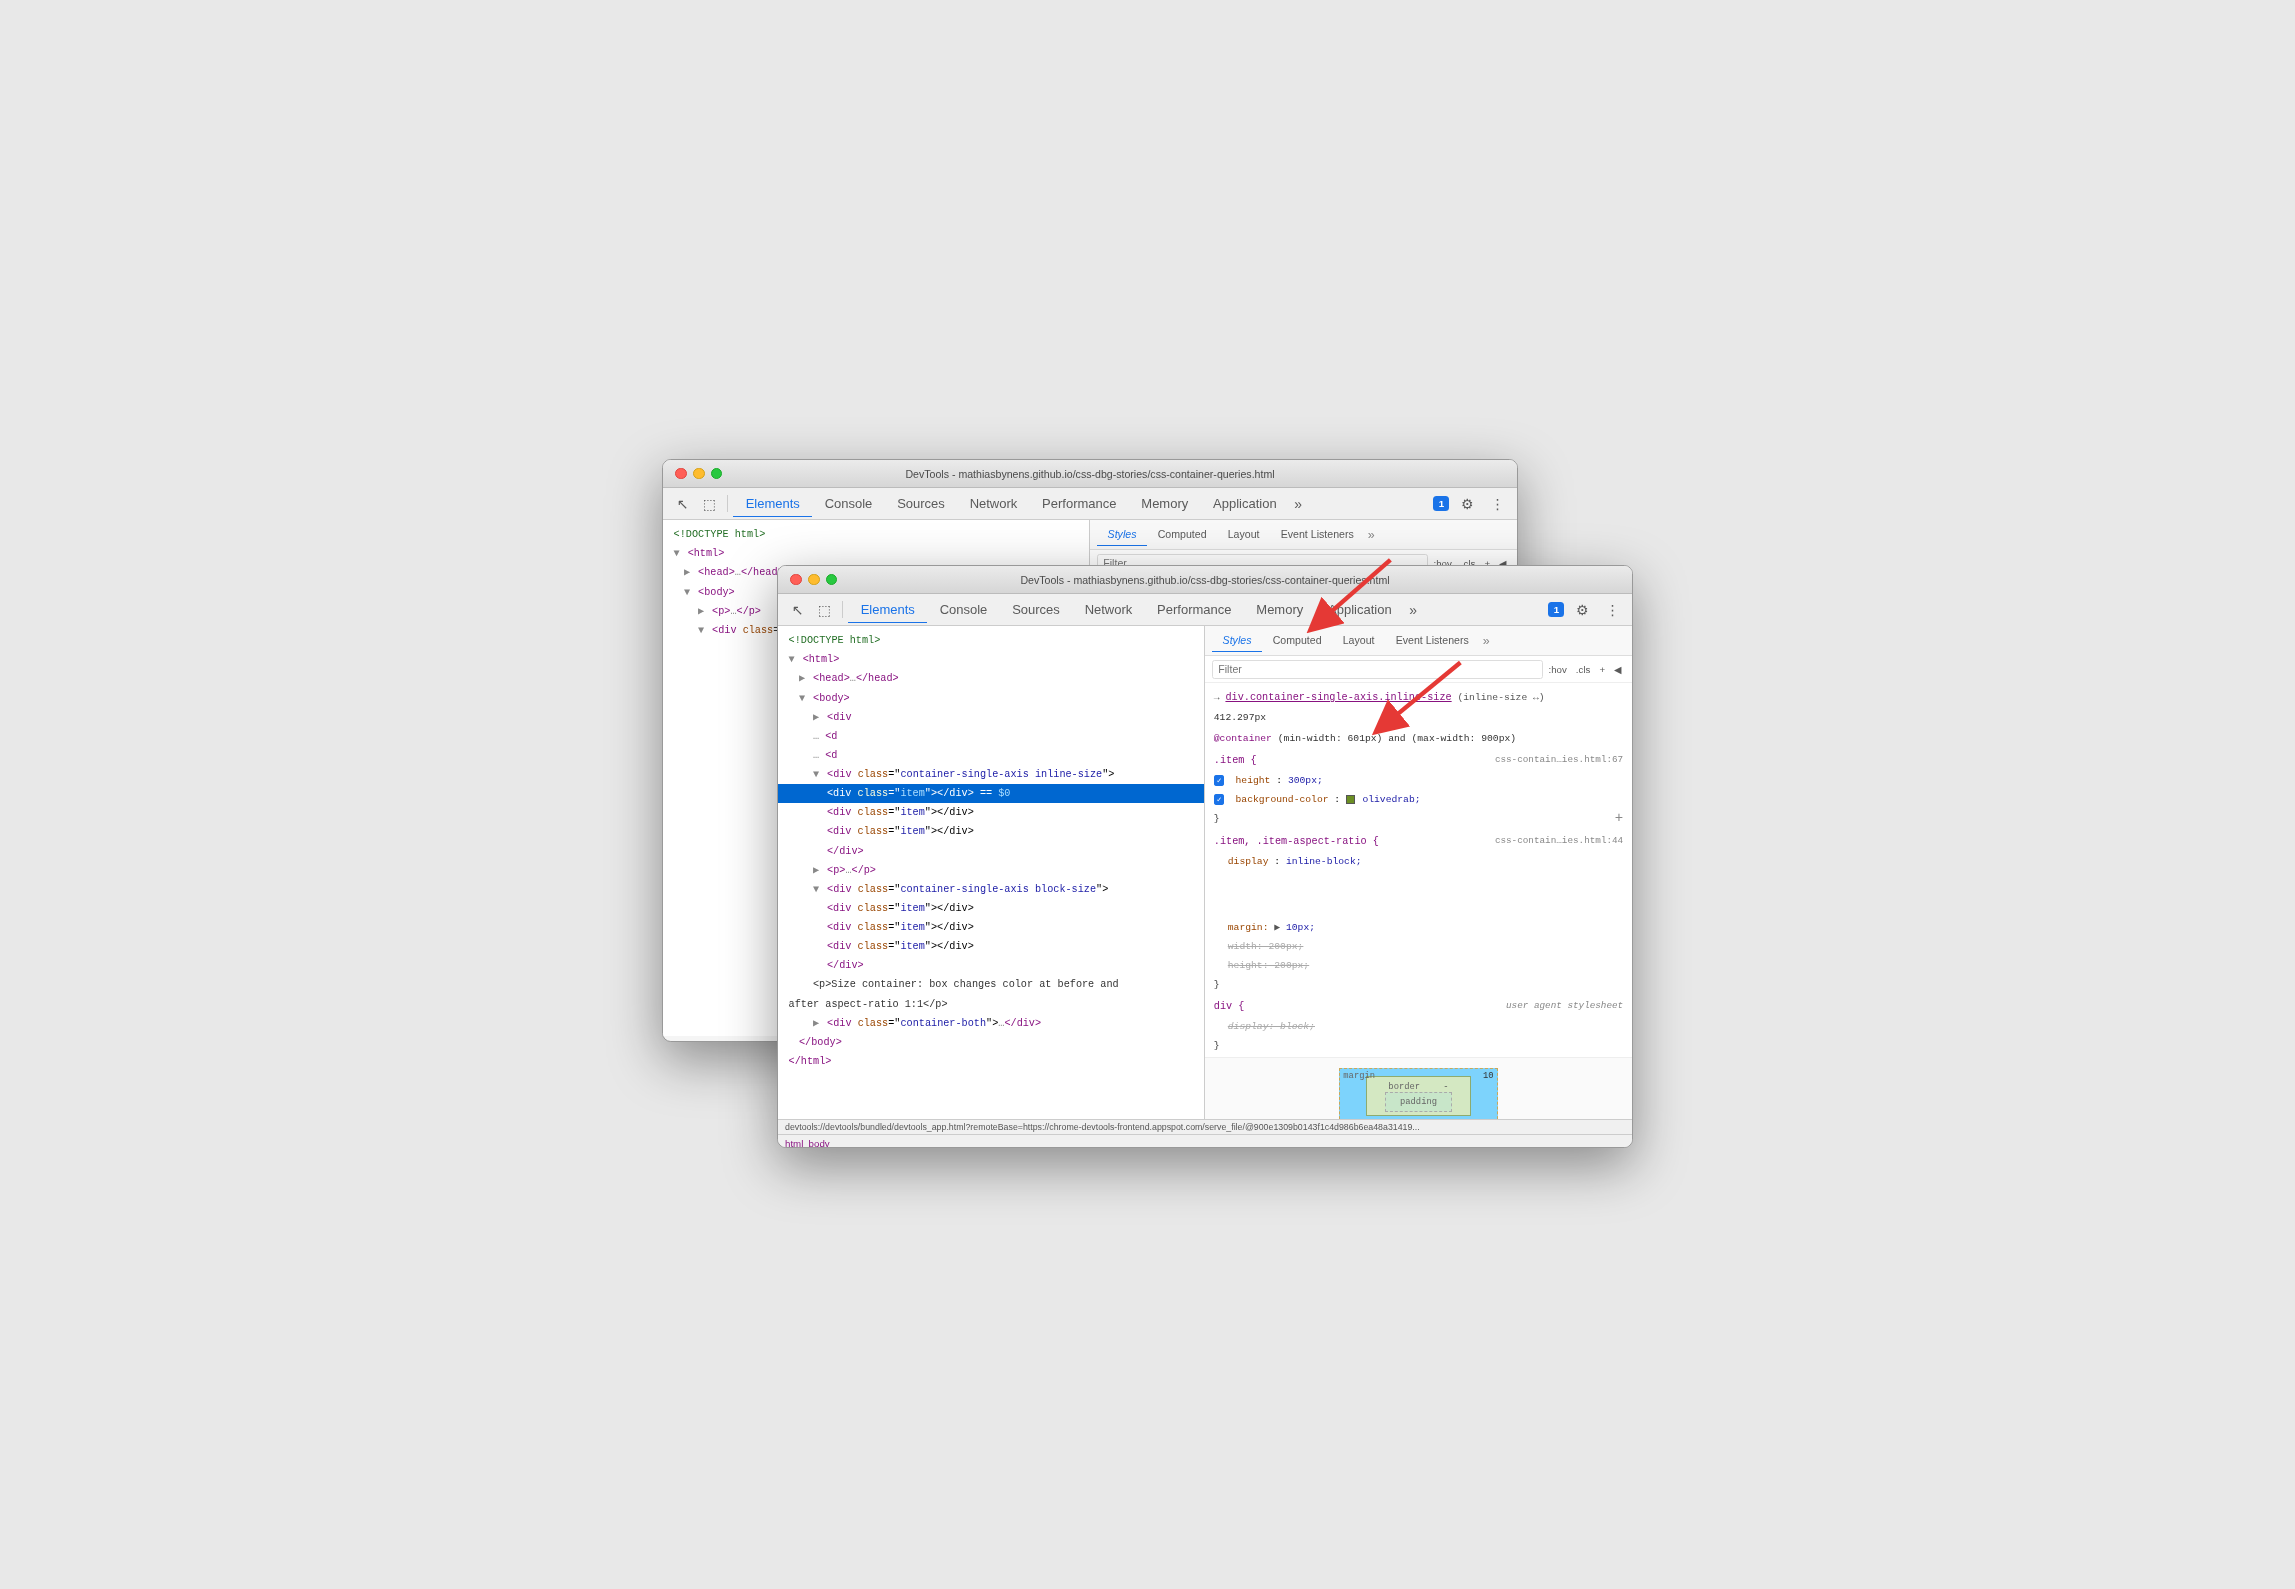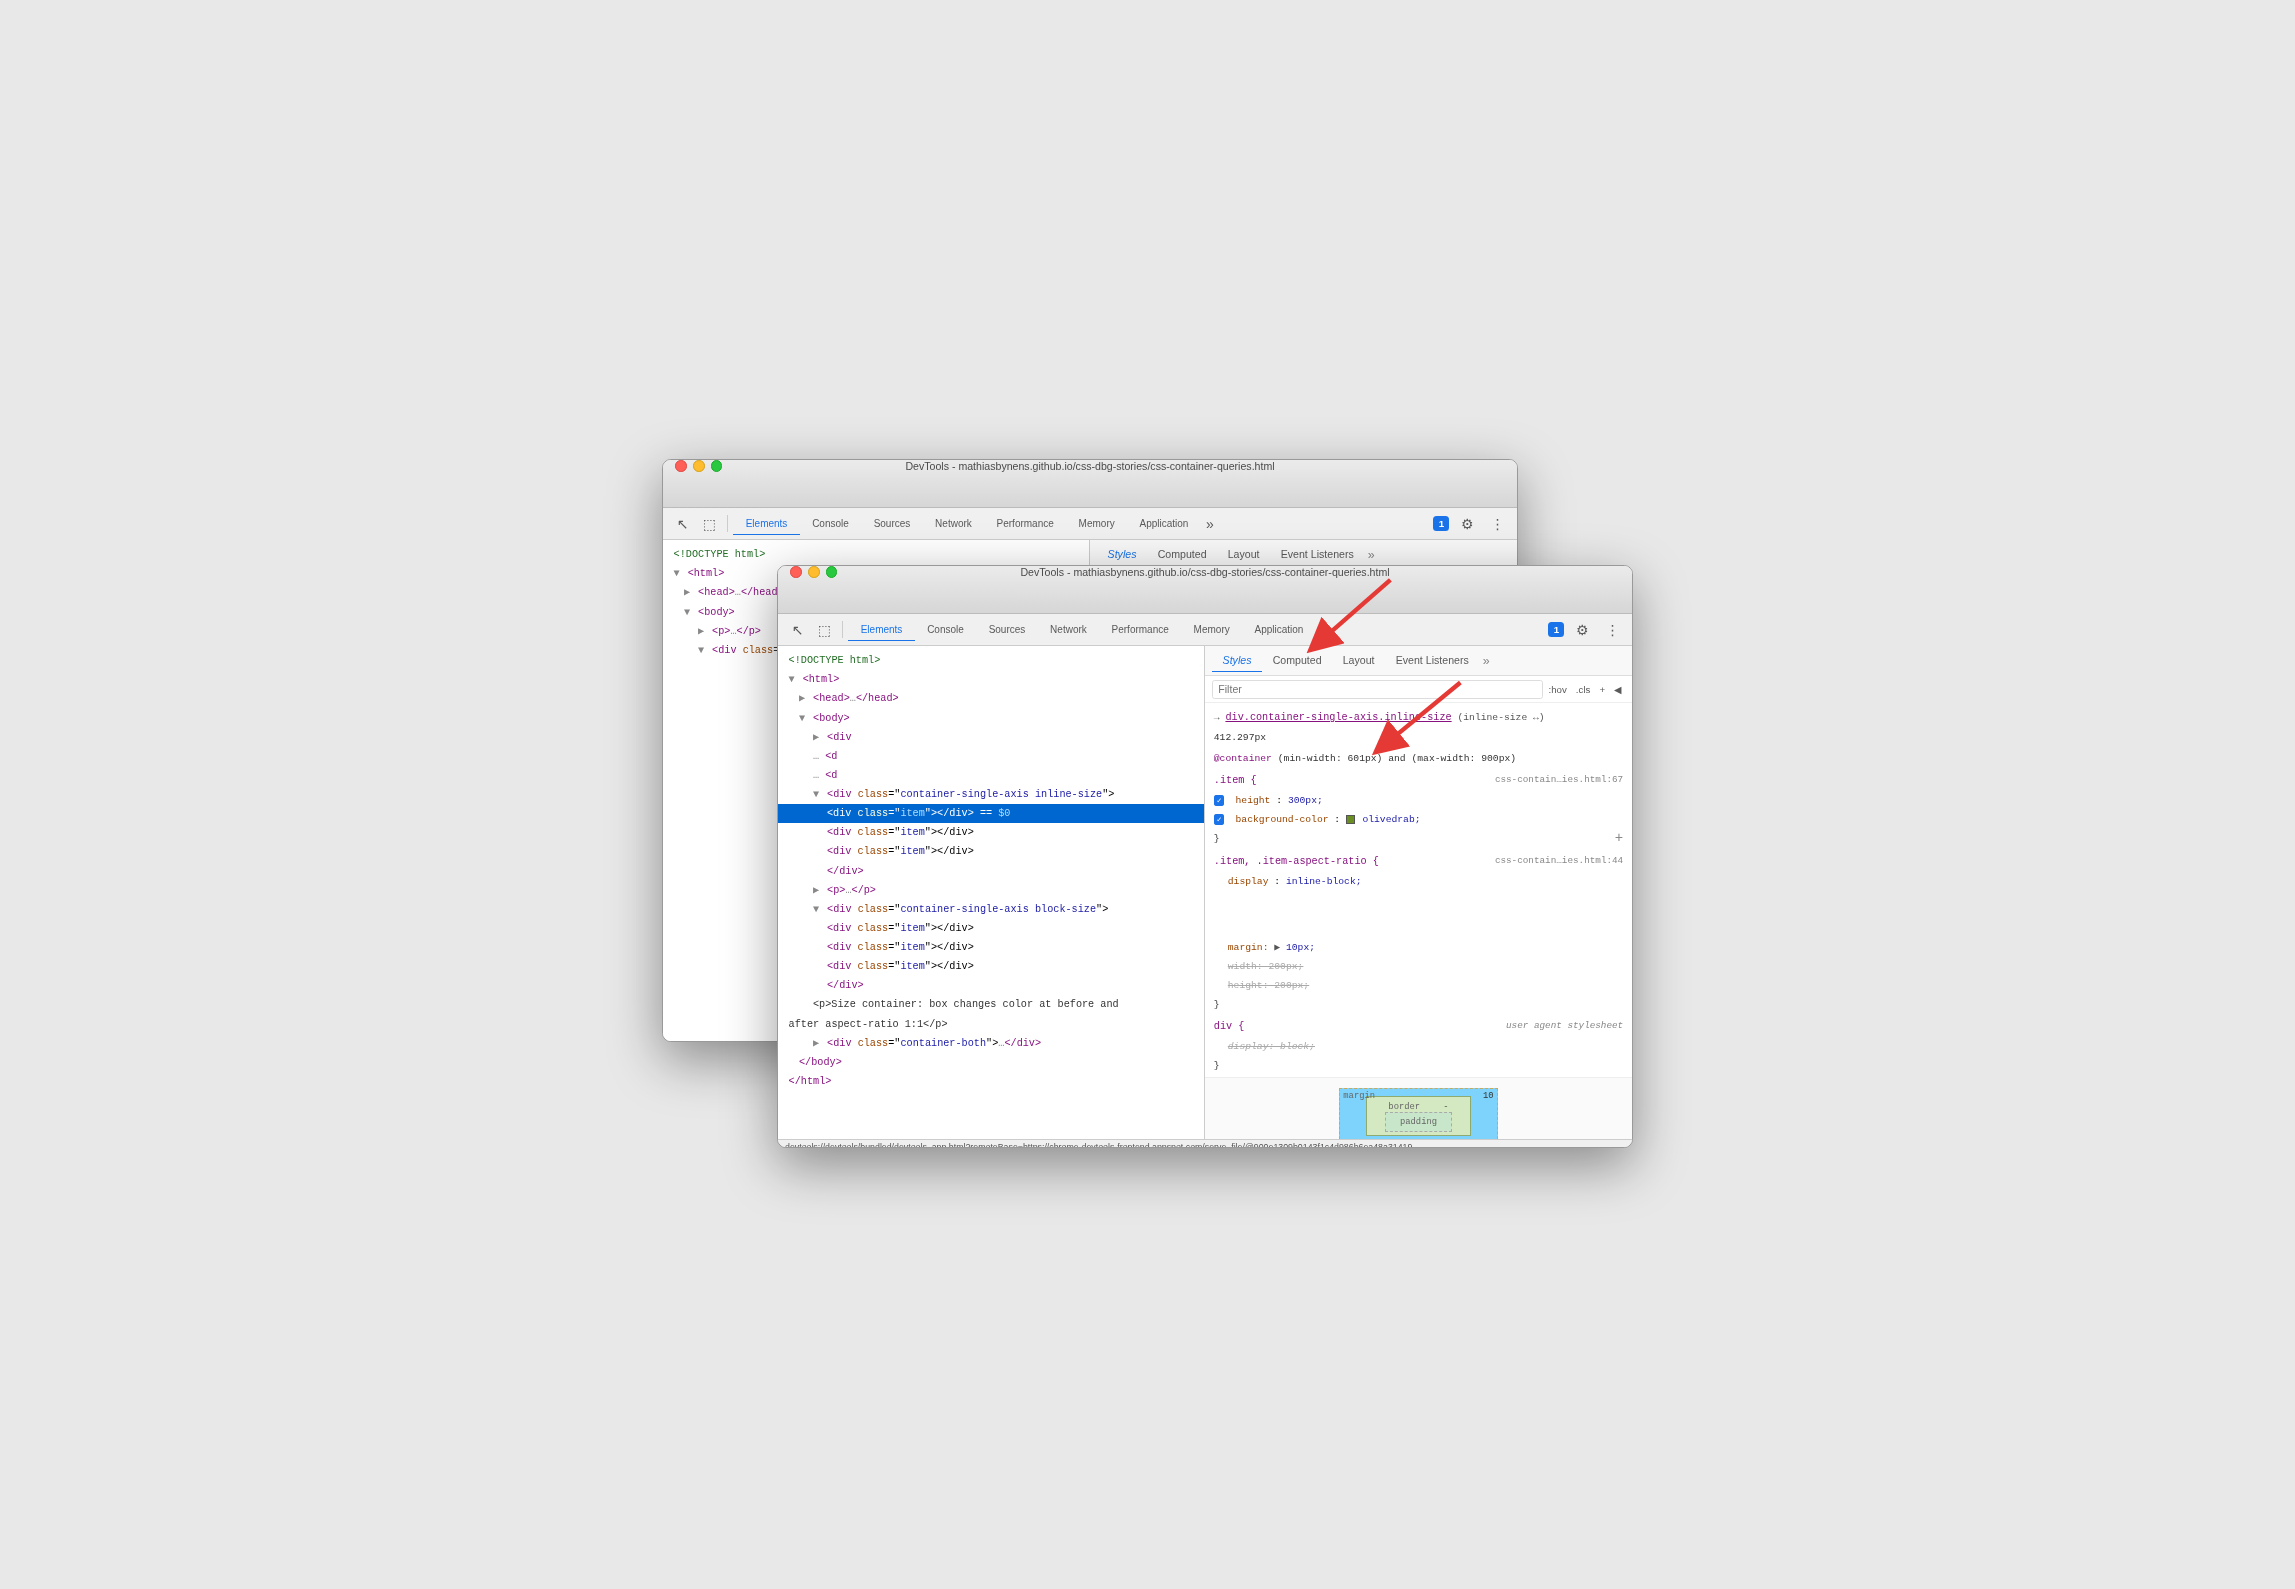--- a/index.html
+++ b/index.html
@@ -40,23 +40,23 @@
     .window-front {
       left: 115px;
       top: 106px;
       width: 856px;
       height: 583px;
     }
 
     
     .title-bar {
       background: linear-gradient(to bottom, #ebebeb, #d6d6d6);
-      height: 48px;
-      display: flex;
-      align-items: flex-start;
+      height: 28px;
+      display: flex;
+      align-items: center;
       padding: 0 12.4px;
       border-bottom: 0.9px solid #bbb;
       position: relative;
     }
 
     .traffic-lights {
       display: flex;
       gap: 6.2px;
       align-items: center;
       margin-right: 10.6px;
@@ -115,21 +115,21 @@
 
     .tab-nav {
       display: flex;
       align-items: center;
       gap: 0;
       flex: 1;
     }
 
     .tab-item {
       padding: 5.3px 12.4px;
-      font-size: 10px;
+      font-size: 13px;
       color: #5a5a5a;
       cursor: pointer;
       border-bottom: 1.8px solid transparent;
       white-space: nowrap;
       text-align: center;
     }
 
     .tab-item.active {
       color: #1a73e8;
       border-bottom: 1.8px solid #1a73e8;

